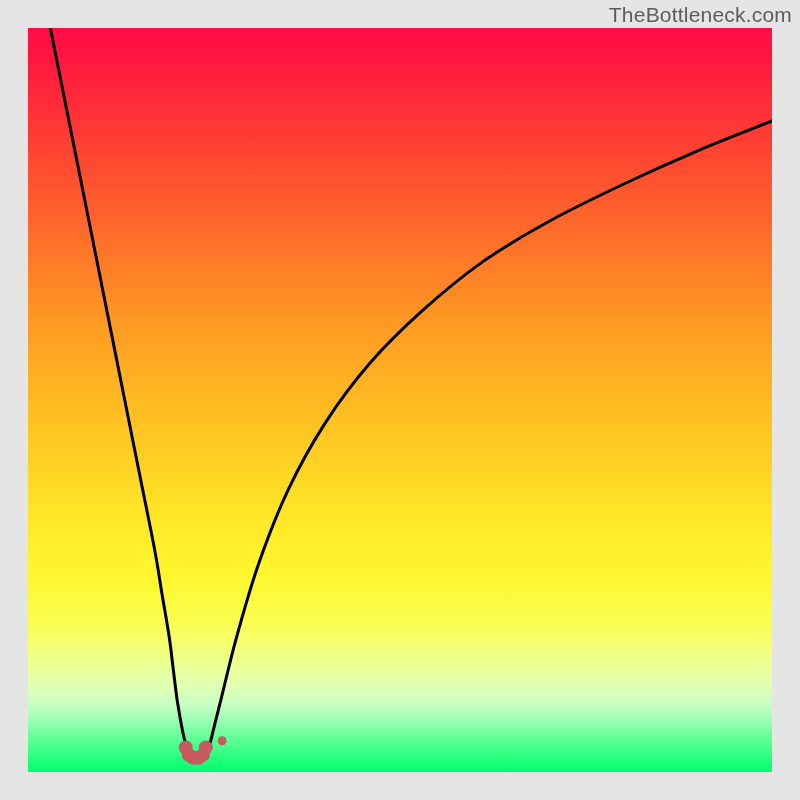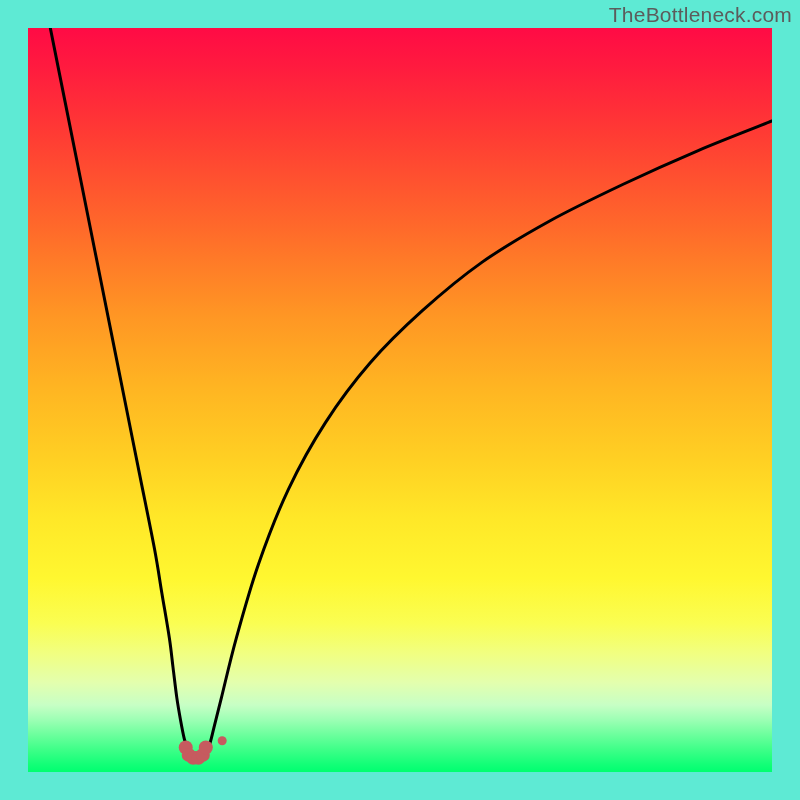--- a/index.html
+++ b/index.html
@@ -10,21 +10,21 @@
     overflow: hidden;
     background: #000;
     font-family: Arial, Helvetica, sans-serif;
   }
   .frame {
     position: absolute;
     left: 0;
     top: 0;
     width: 800px;
     height: 800px;
-    background: #5eead4;
+    background: #e5e5e5;
   }
   .plot {
     position: absolute;
     left: 28px;
     top: 28px;
     width: 744px;
     height: 744px;
     overflow: hidden;
   }
   .gradient {

